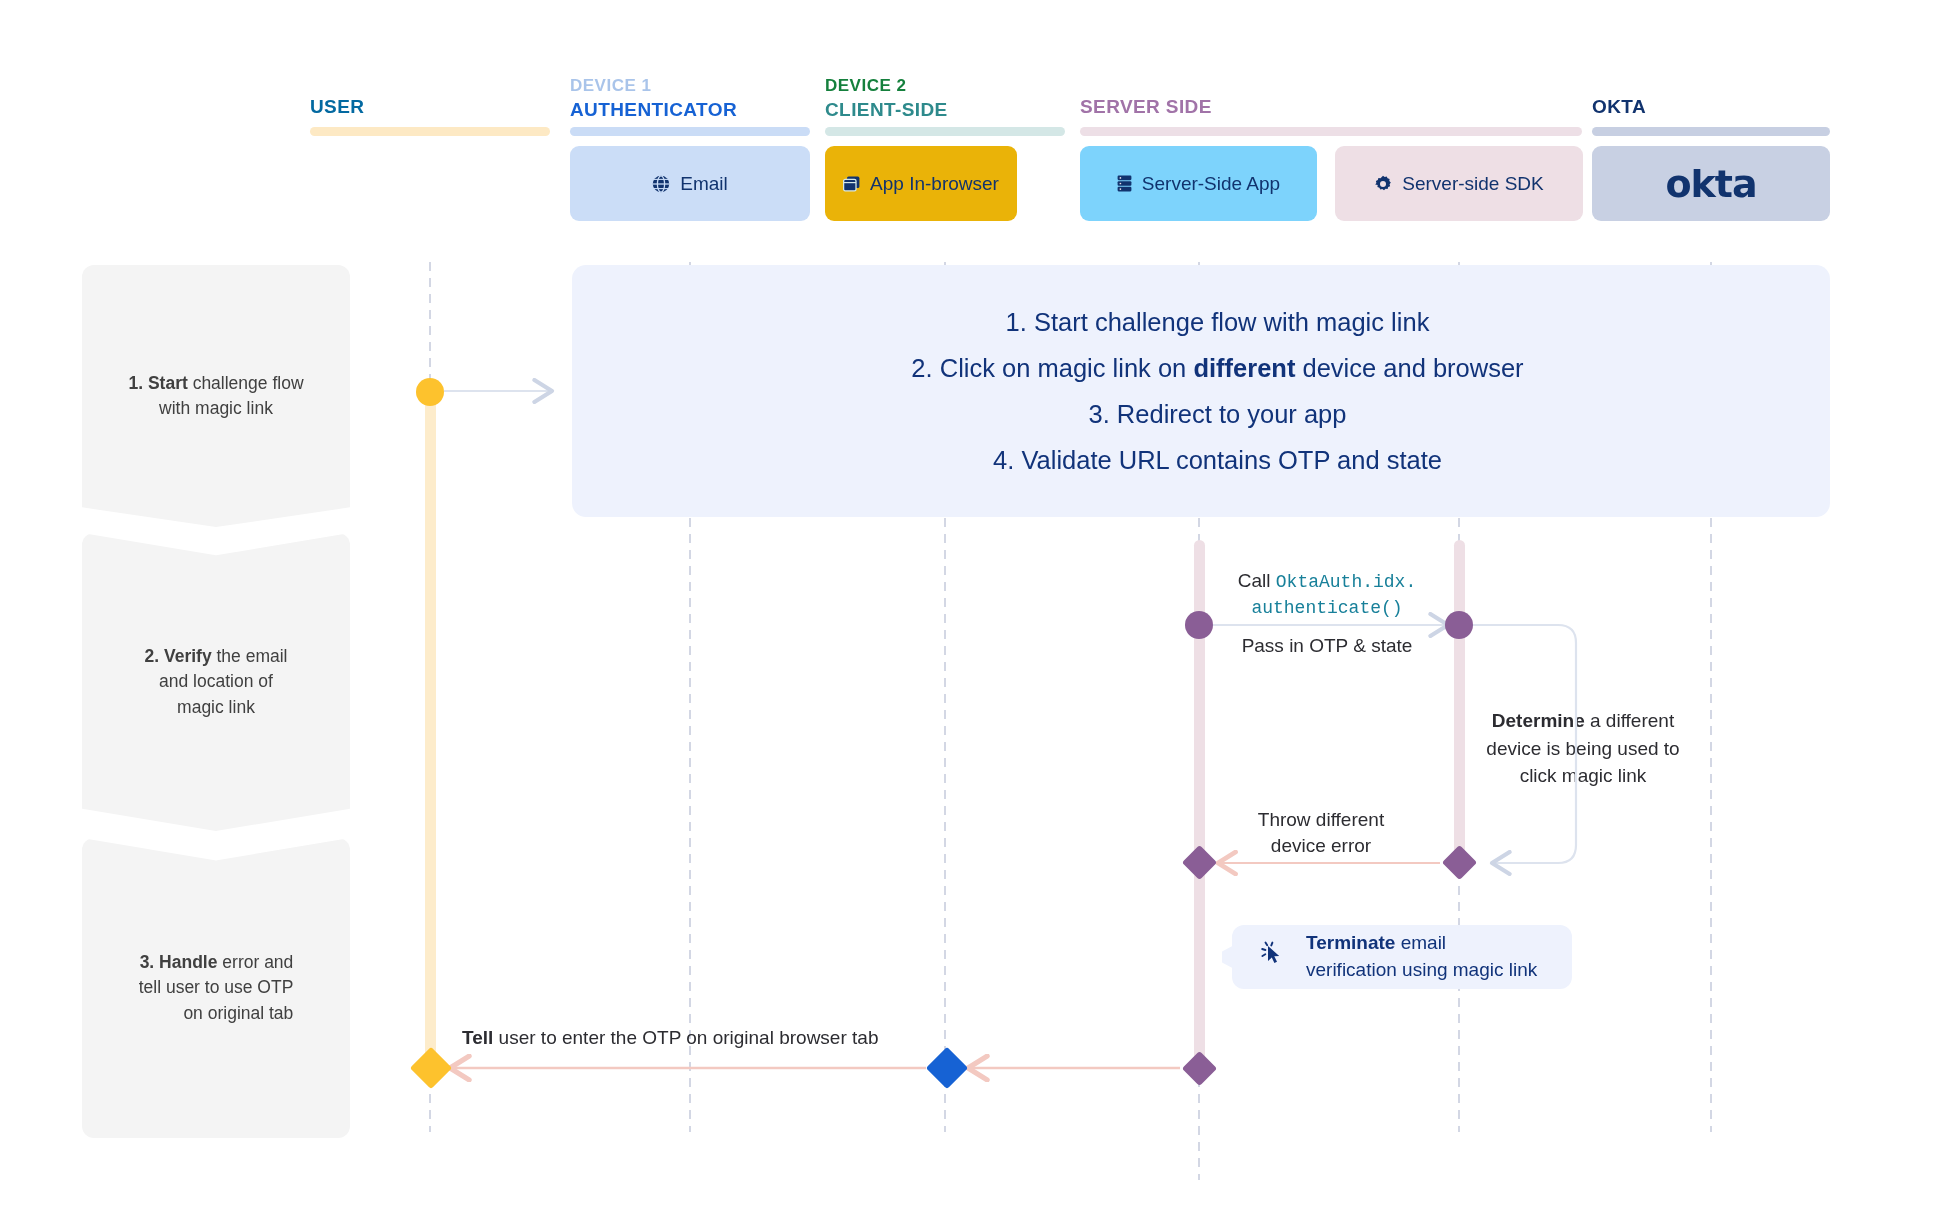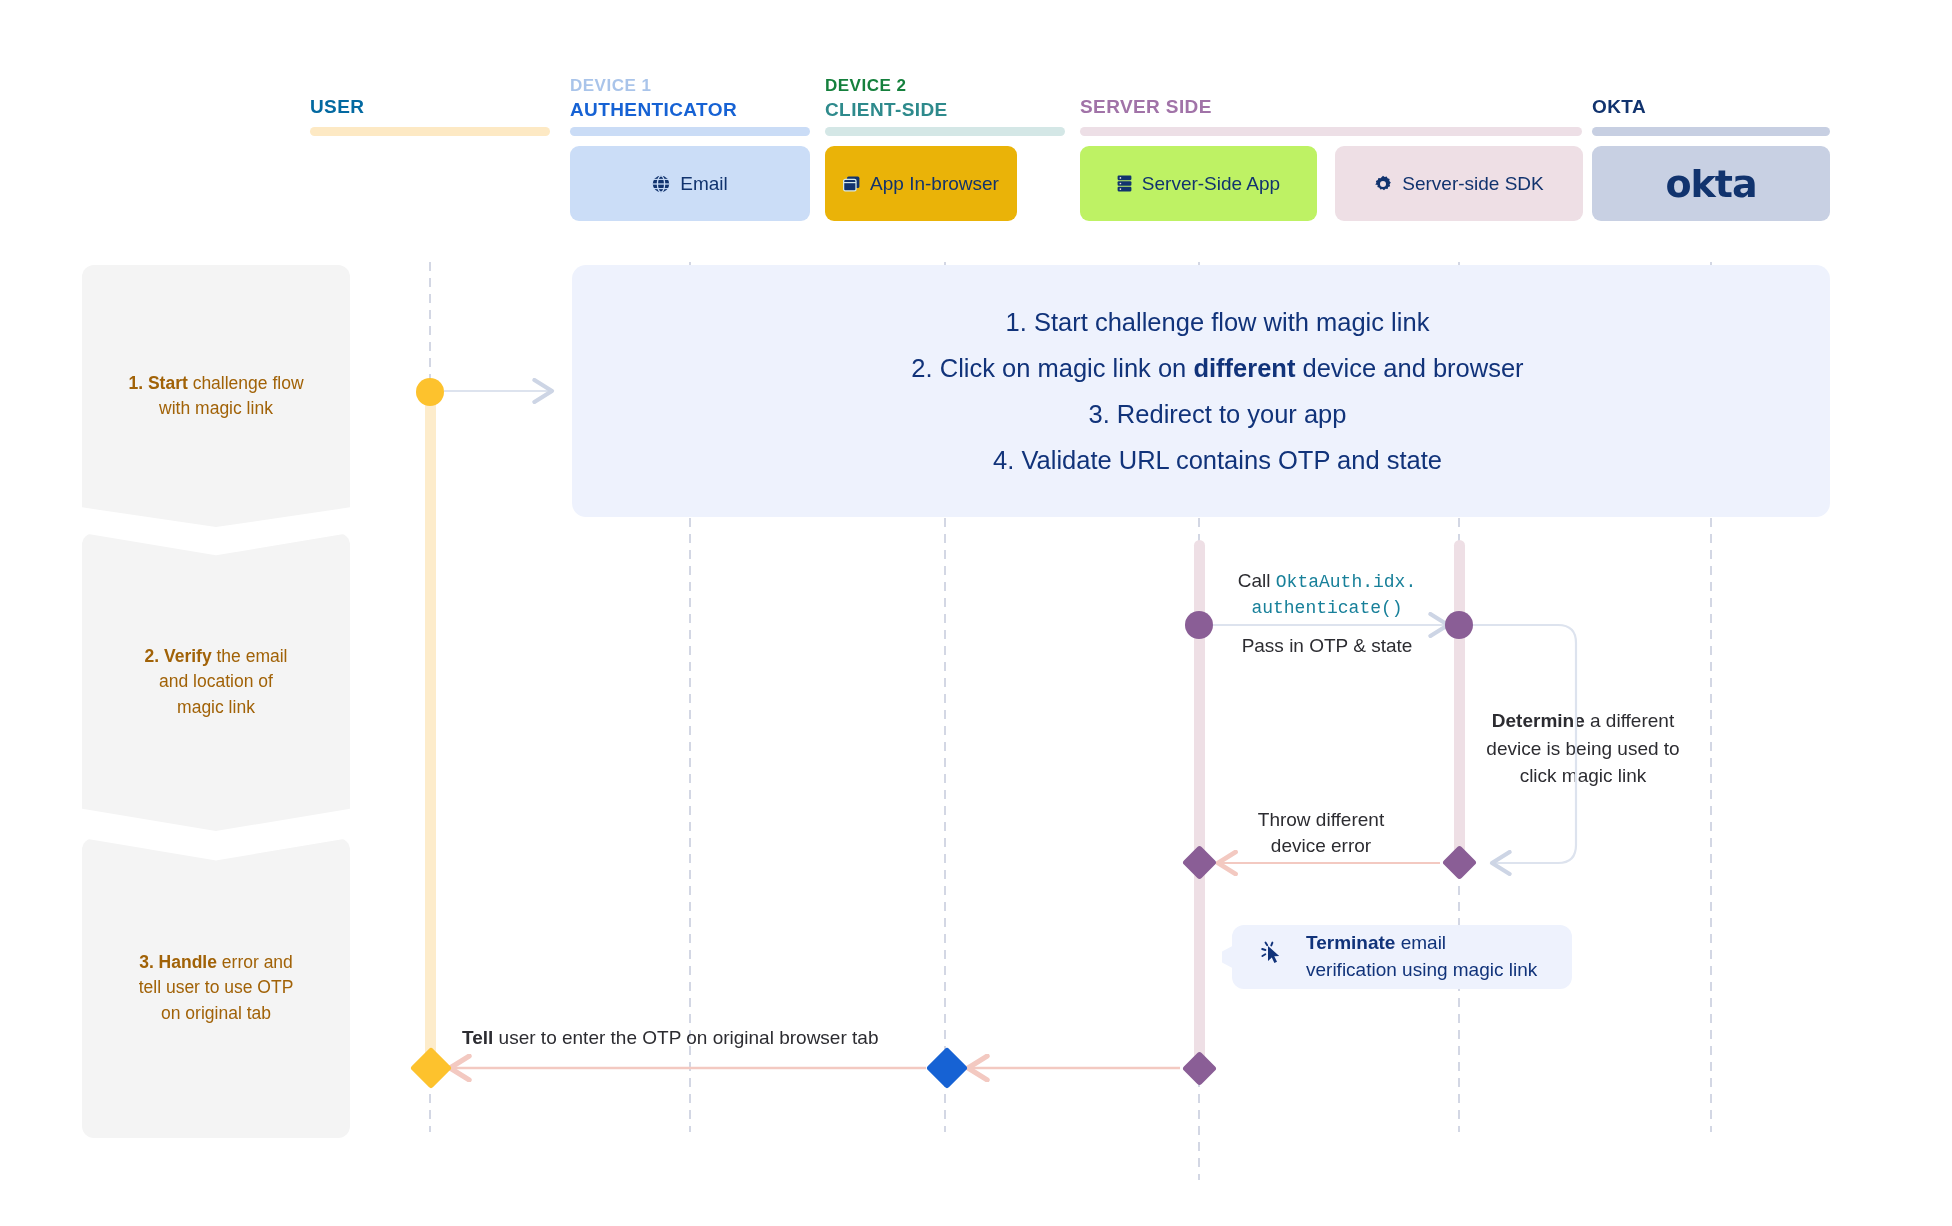--- a/index.html
+++ b/index.html
@@ -56,26 +56,26 @@
   }
 
   
   .step-chev {
     position: absolute;
     background: #f4f4f4;
     border-radius: 12px;
     clip-path: polygon(0 0, 50% 7.5%, 100% 0, 100% 92.5%, 50% 100%, 0 92.5%);
     display: flex; align-items: center; justify-content: center;
     text-align: center;
-    color: #a16207;
+    color: #404040;
     font-size: 17.5px; line-height: 1.45;
     padding: 0 22px;
   }
   .step-chev.first { clip-path: polygon(0 0, 100% 0, 100% 92.5%, 50% 100%, 0 92.5%); }
-  .step-chev.last  { clip-path: polygon(0 0, 50% 7.5%, 100% 0, 100% 100%, 0 100%); }
+  .step-chev.last  { clip-path: polygon(0 0, 50% 7.5%, 100% 0, 100% 100%, 0 100%); text-align: right; }
 
   
   .steps-box {
     position: absolute;
     background: #eef2fd;
     border-radius: 14px;
     display: flex; flex-direction: column;
     align-items: center; justify-content: center;
     gap: 17px;
     color: #11337a;
@@ -172,21 +172,21 @@
     <span class="ic">
       <svg width="17" height="16" viewBox="0 0 17 16">
           <rect x="4" y="0.6" width="12.4" height="11.4" rx="1.6" fill="#11336e"></rect>
           <rect x="0.6" y="3.4" width="12.4" height="11.4" rx="1.6" fill="#11336e" stroke="#d5e8e7" stroke-width="1.3"></rect>
           <line x1="0.6" y1="6.6" x2="13" y2="6.6" stroke="#d5e8e7" stroke-width="1.2"></line>
         </svg>
     </span>
     <span>App In-browser</span>
   </div>
 
-  <div class="lane-card" style="left:1080px; top:146px; width:237px; height:75px; background:#bef264;">
+  <div class="lane-card" style="left:1080px; top:146px; width:237px; height:75px; background:#7dd3fc;">
     <span class="ic">
       <svg width="15" height="17" viewBox="0 0 15 17">
           <rect x="0.6" y="0.6" width="13.8" height="4.6" rx="1.1" fill="#11336e"></rect>
           <rect x="0.6" y="6.2" width="13.8" height="4.6" rx="1.1" fill="#11336e"></rect>
           <rect x="0.6" y="11.8" width="13.8" height="4.6" rx="1.1" fill="#11336e"></rect>
           <circle cx="3.4" cy="2.9" r="0.85" fill="#eedfe5"></circle>
           <circle cx="3.4" cy="8.5" r="0.85" fill="#eedfe5"></circle>
           <circle cx="3.4" cy="14.1" r="0.85" fill="#eedfe5"></circle>
         </svg>
     </span>

